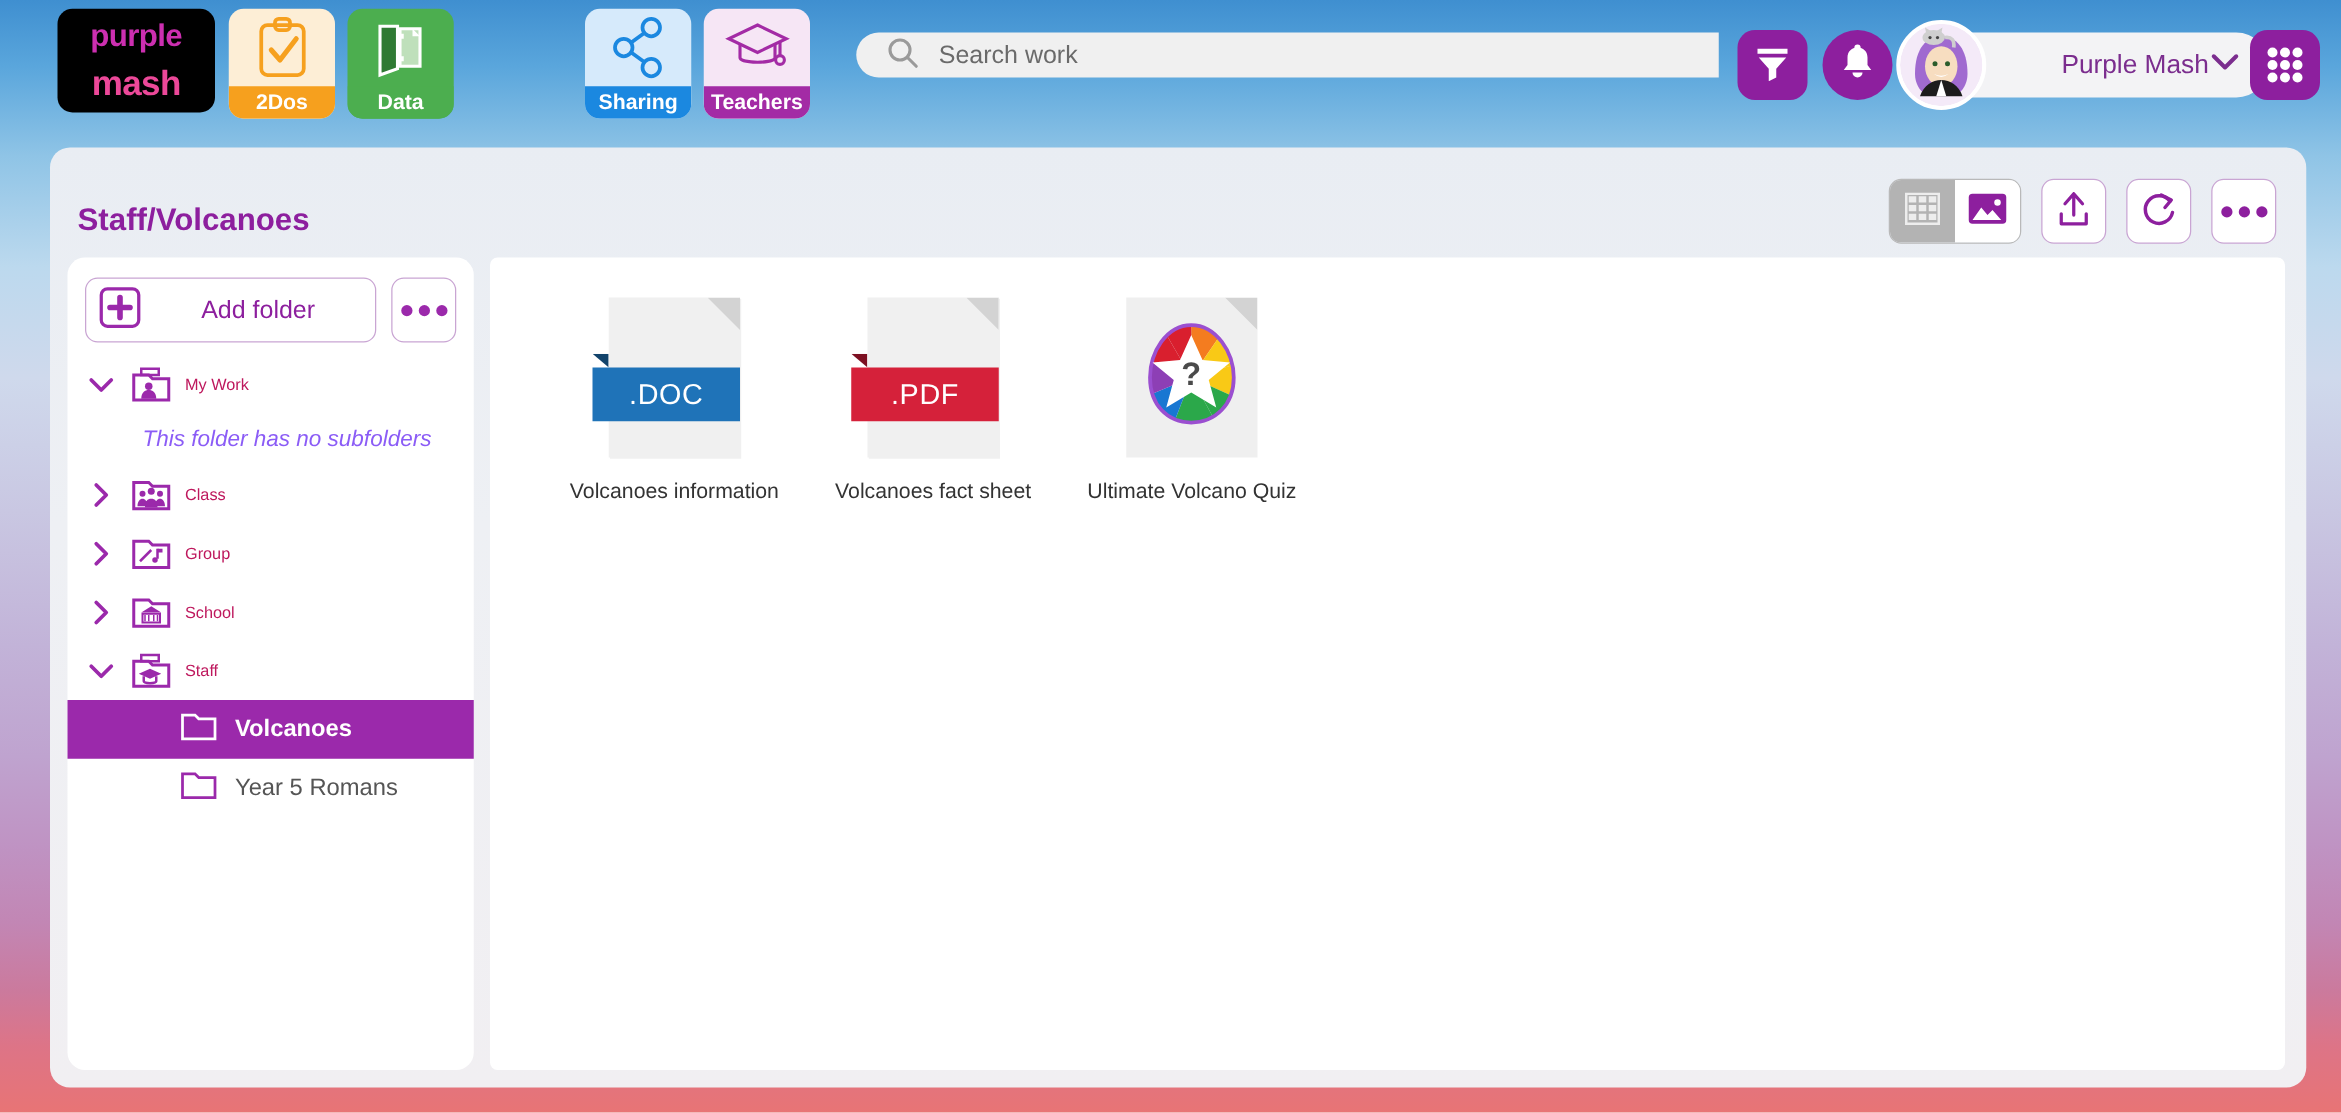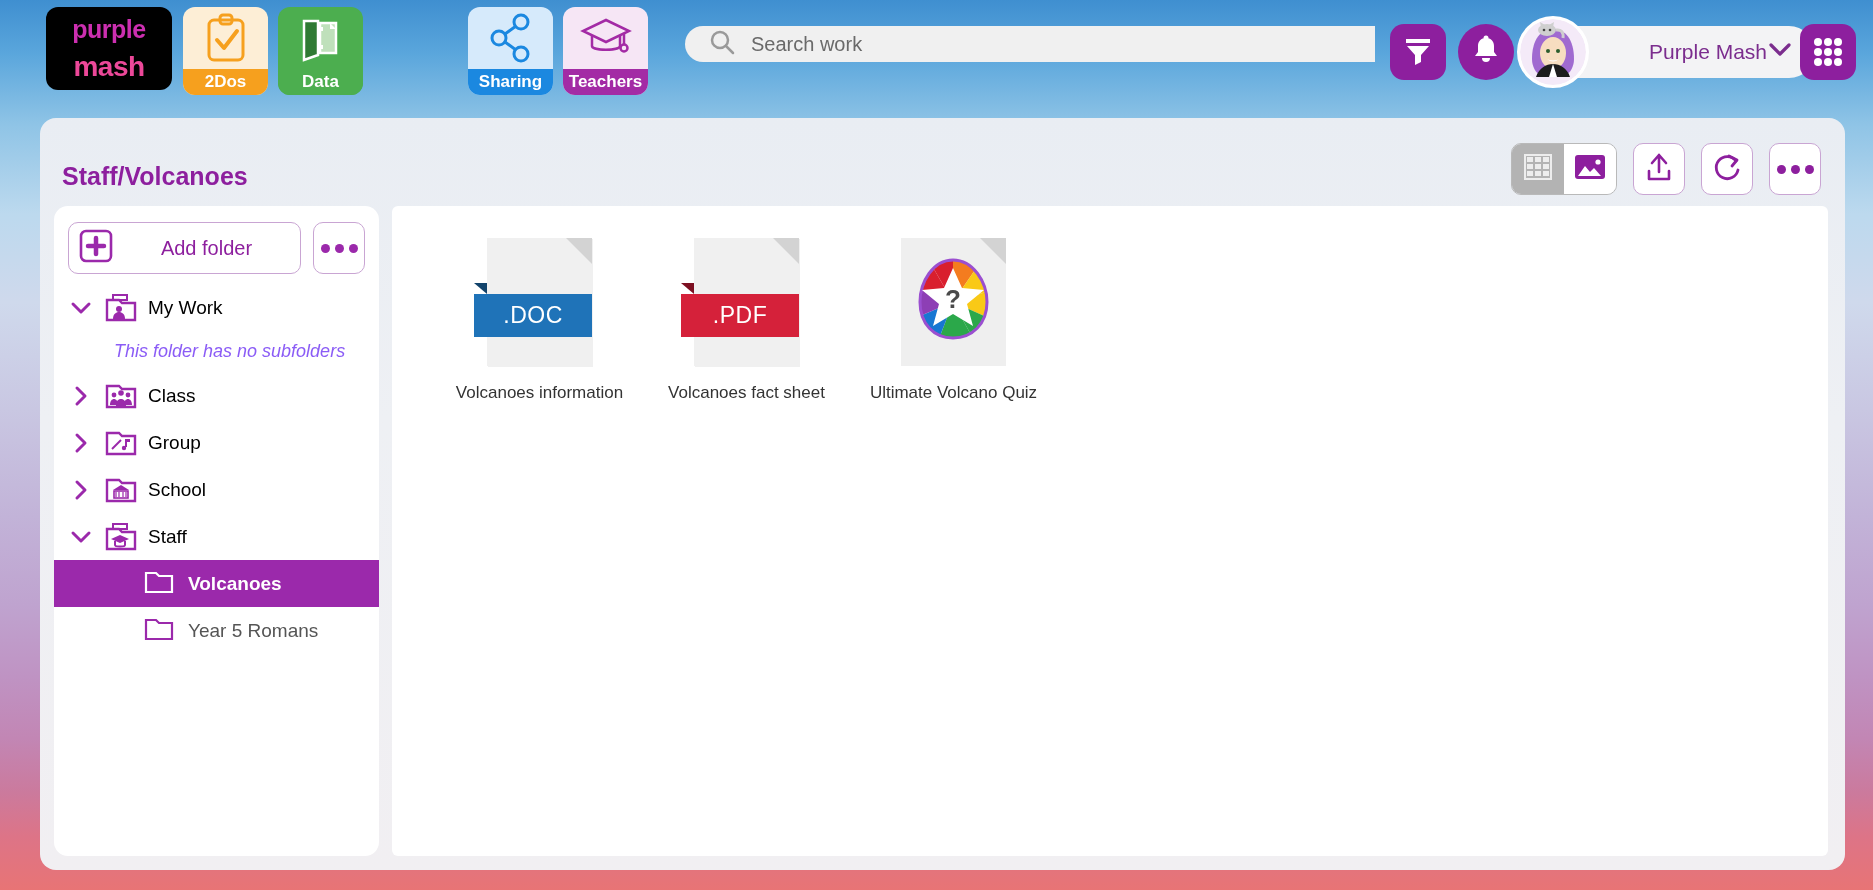--- a/index.html
+++ b/index.html
@@ -138,21 +138,21 @@
   #sbmore {
     width: 52px; height: 52px; background: #fff; border: 1.5px solid #c9a5d3;
     border-radius: 10px; display: flex; align-items: center; justify-content: center; gap: 5px;
   }
   #sbmore i { width: 9px; height: 9px; border-radius: 50%; background: #9b29ab; display: block; }
   .treerow {
     display: flex; align-items: center; height: 47px; padding-left: 14px; gap: 10px;
   }
   .treerow .chev { width: 26px; display: flex; align-items: center; justify-content: center; }
   .treerow .ficon { width: 34px; display: flex; align-items: center; justify-content: center; }
-  .treerow .tlbl { font-size: 19px; color: #000000; }
+  .treerow .tlbl { font-size: 13px; color: #be185d; }
   .nosub {
     font-size: 18px; color: #8b5cf6; font-style: italic; padding: 10px 0 10px 60px;
   }
   .subrow {
     display: flex; align-items: center; height: 47px; padding-left: 90px; gap: 14px;
   }
   .subrow.sel { background: #9b29ab; }
   .subrow.sel .tlbl { color: #fff; font-weight: 600; }
   .subrow .tlbl { font-size: 19px; color: #555; }
 

